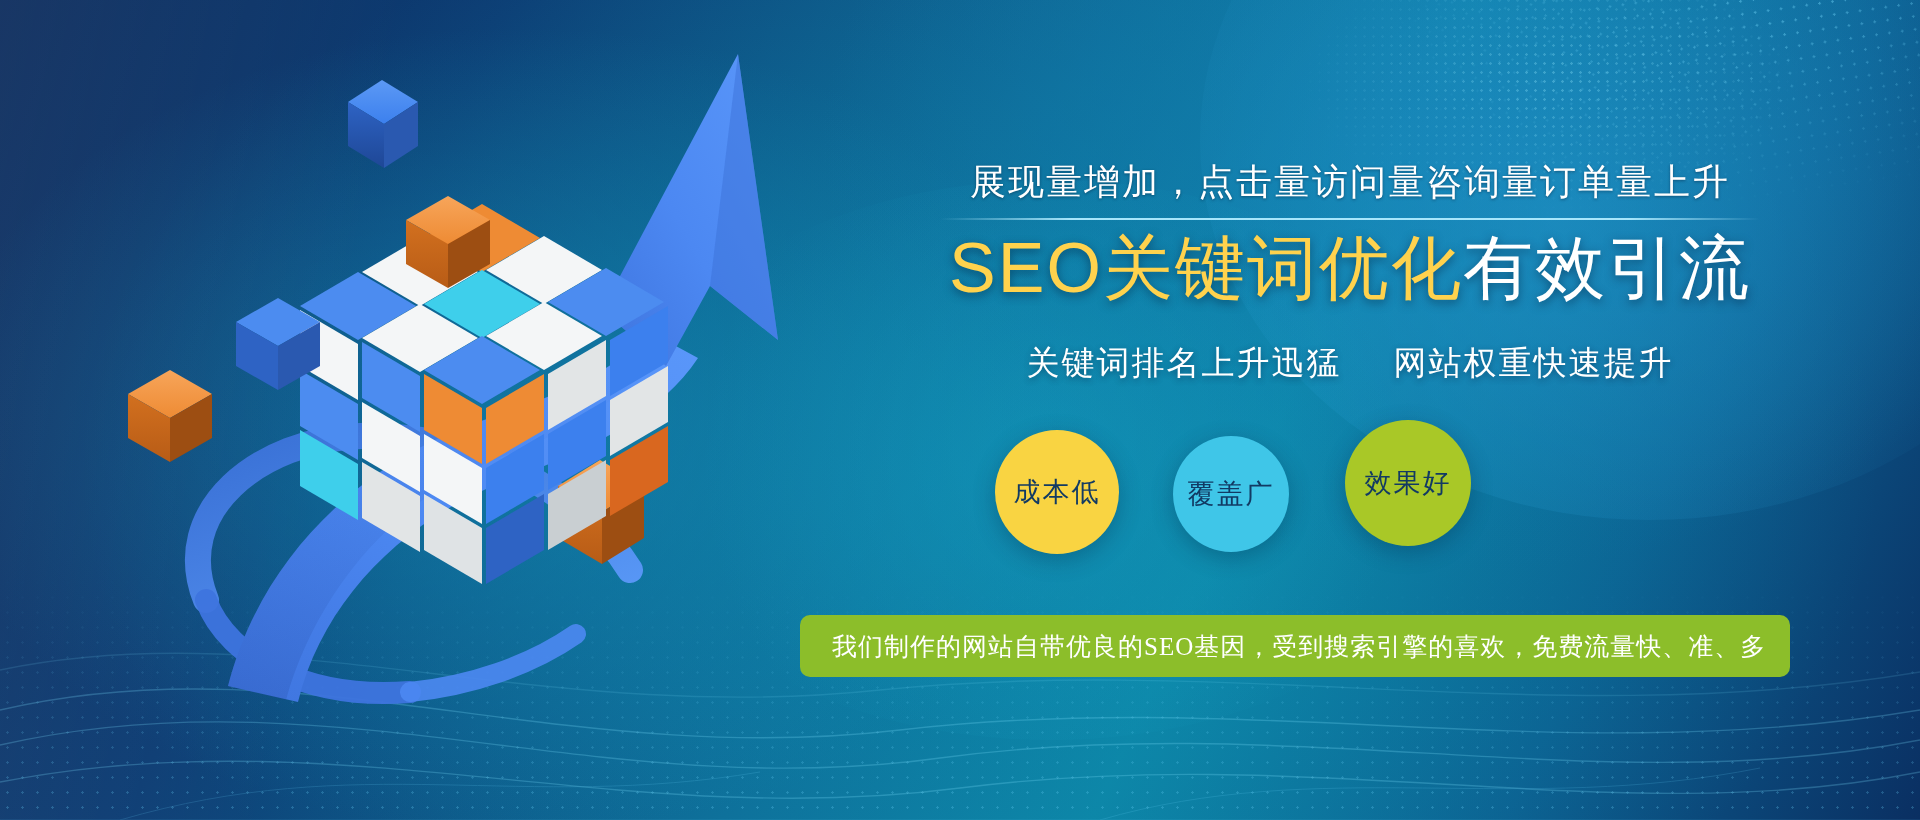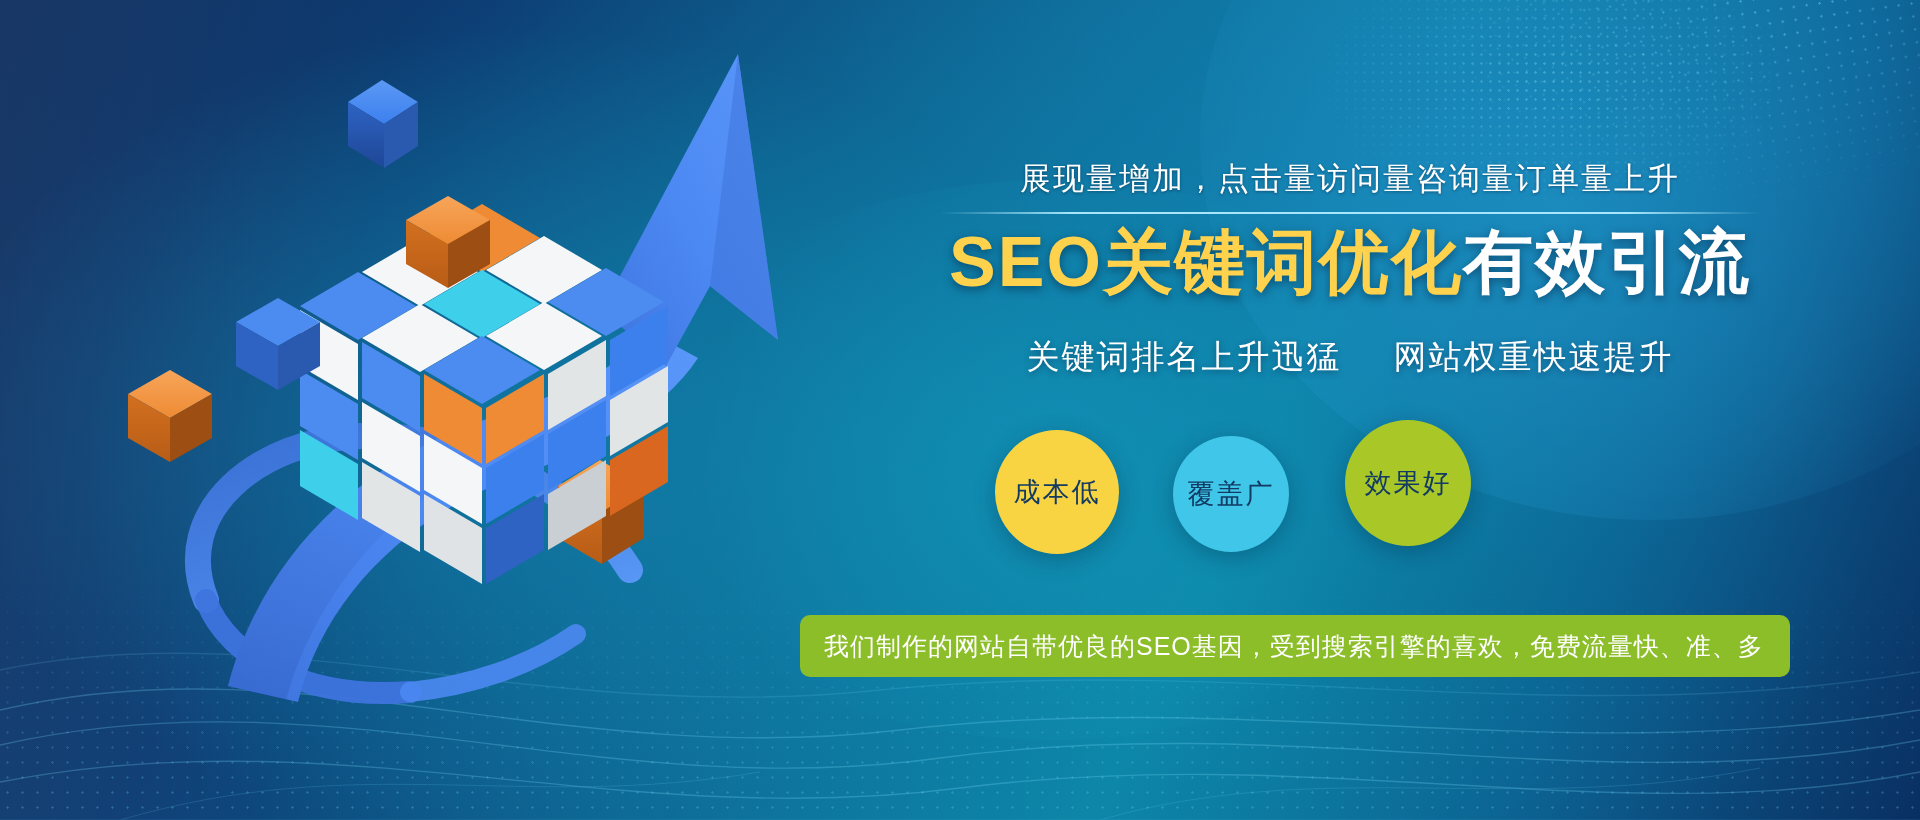--- a/index.html
+++ b/index.html
@@ -53,30 +53,30 @@
     background:linear-gradient(100deg, rgba(255,255,255,.055) 0%, rgba(255,255,255,0) 62%);
   }
 
   
   .illus{position:absolute;left:110px;top:40px;width:740px;height:740px;}
   .illus svg{display:block;}
 
   
   .copy{position:absolute;left:880px;top:160px;width:940px;}
   .eyebrow{
-    color:#ffffff;font-size:31px;letter-spacing:2px;text-align:center;
+    color:#ffffff;font-size:36px;letter-spacing:2px;text-align:center;
     line-height:1.2;white-space:nowrap;text-shadow:0 1px 3px rgba(0,20,45,.45);
   }
   .rule{
     margin:15px auto 0;width:820px;height:2px;
     background:linear-gradient(to right, rgba(150,230,255,0), rgba(175,235,255,.95) 16%, rgba(175,235,255,.95) 84%, rgba(150,230,255,0));
   }
   .headline{
     margin-top:9px;text-align:center;white-space:nowrap;
-    font-size:70px;font-weight:bold;letter-spacing:2px;line-height:1.14;
+    font-size:70px;font-weight:normal;letter-spacing:2px;line-height:1.14;
     text-shadow:0 3px 10px rgba(0,25,55,.5);
   }
   .headline .hl-a{color:#FFD24D;}
   .headline .hl-b{color:#ffffff;}
   .subline{
     margin-top:32px;text-align:center;color:#ffffff;
     font-size:33px;letter-spacing:2px;white-space:nowrap;
     text-shadow:0 2px 6px rgba(0,25,55,.45);
   }
   .subline .gap{display:inline-block;width:52px;}
@@ -93,21 +93,22 @@
   .c3{left:350px;top:0;width:126px;height:126px;background:#A9C827;}
 
   
   .banner{
     position:absolute;left:800px;top:615px;width:990px;height:62px;
     background:#8CBE2A;border-radius:10px 10px 10px 10px;
     display:flex;align-items:center;
   }
   .banner-text{
     color:#ffffff;font-size:25px;letter-spacing:1px;white-space:nowrap;
-    padding-left:24px;
+    padding-left:32px;
+    font-family:Liberation Serif, serif;
   }
 </style>
 </head>
 <body>
 
 <div class="stage">
 
   <div class="mesh">
     <div class="glow-tr"></div>
     <div class="glow-c"></div>

